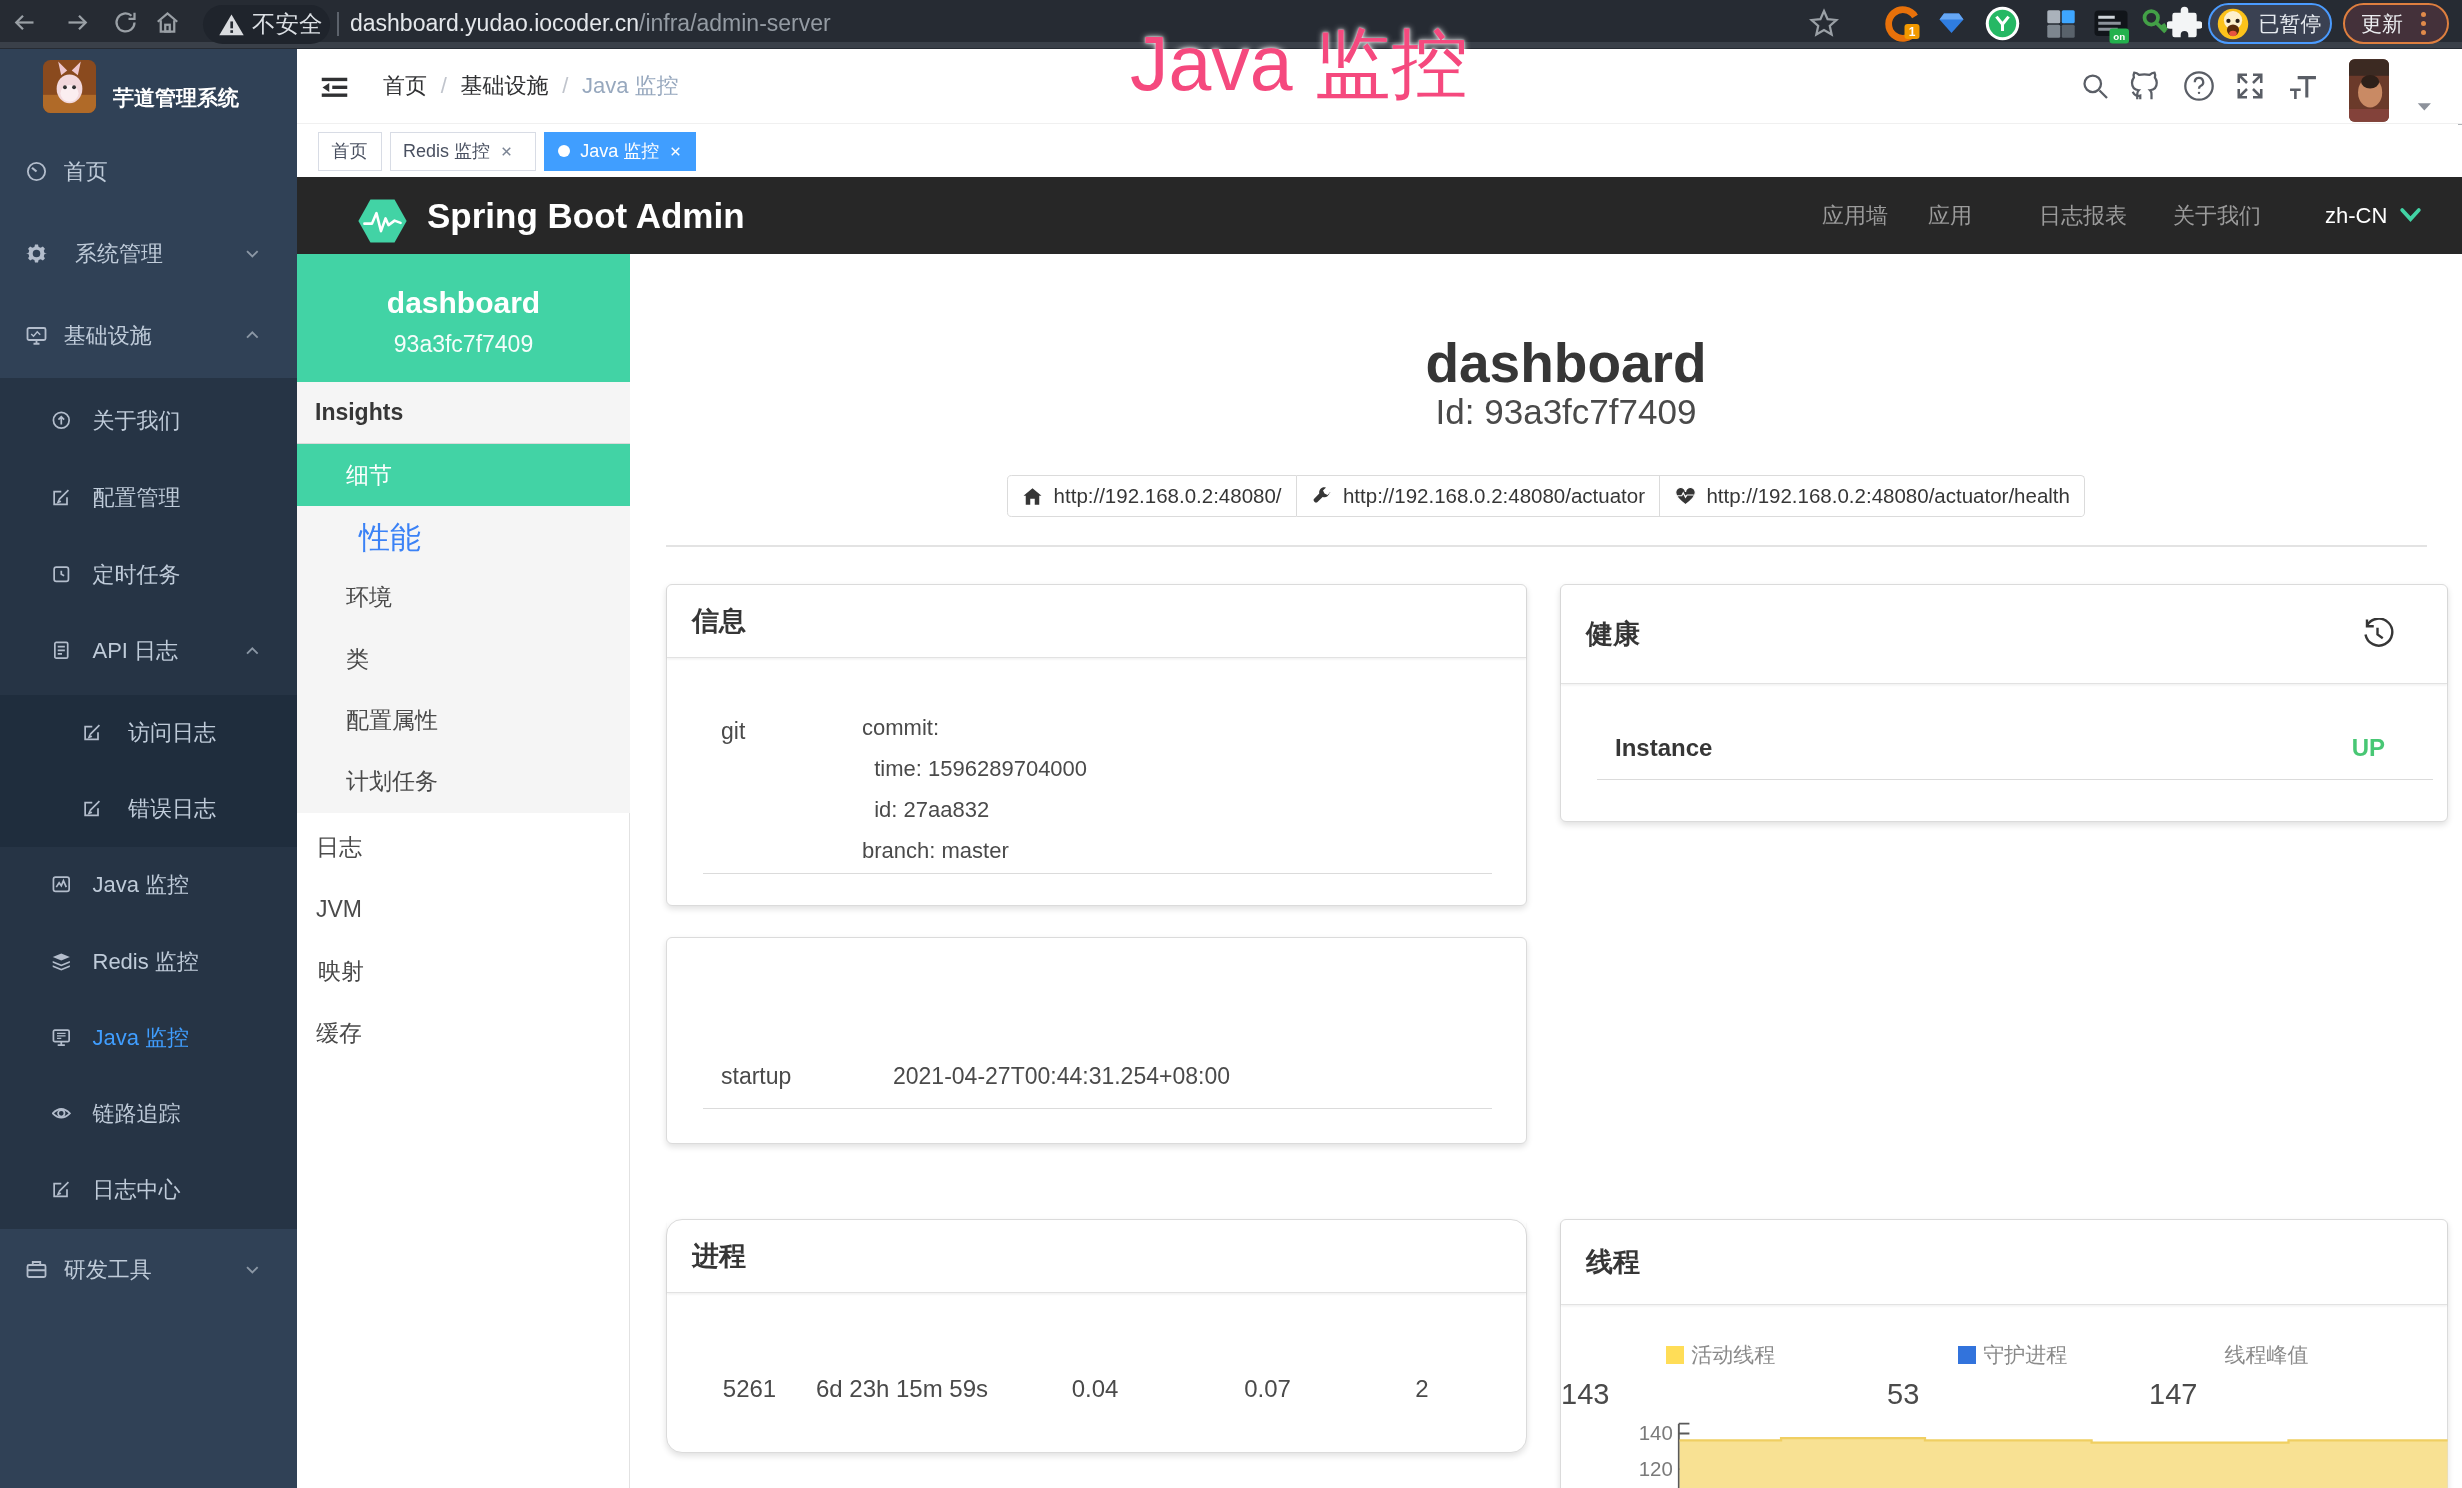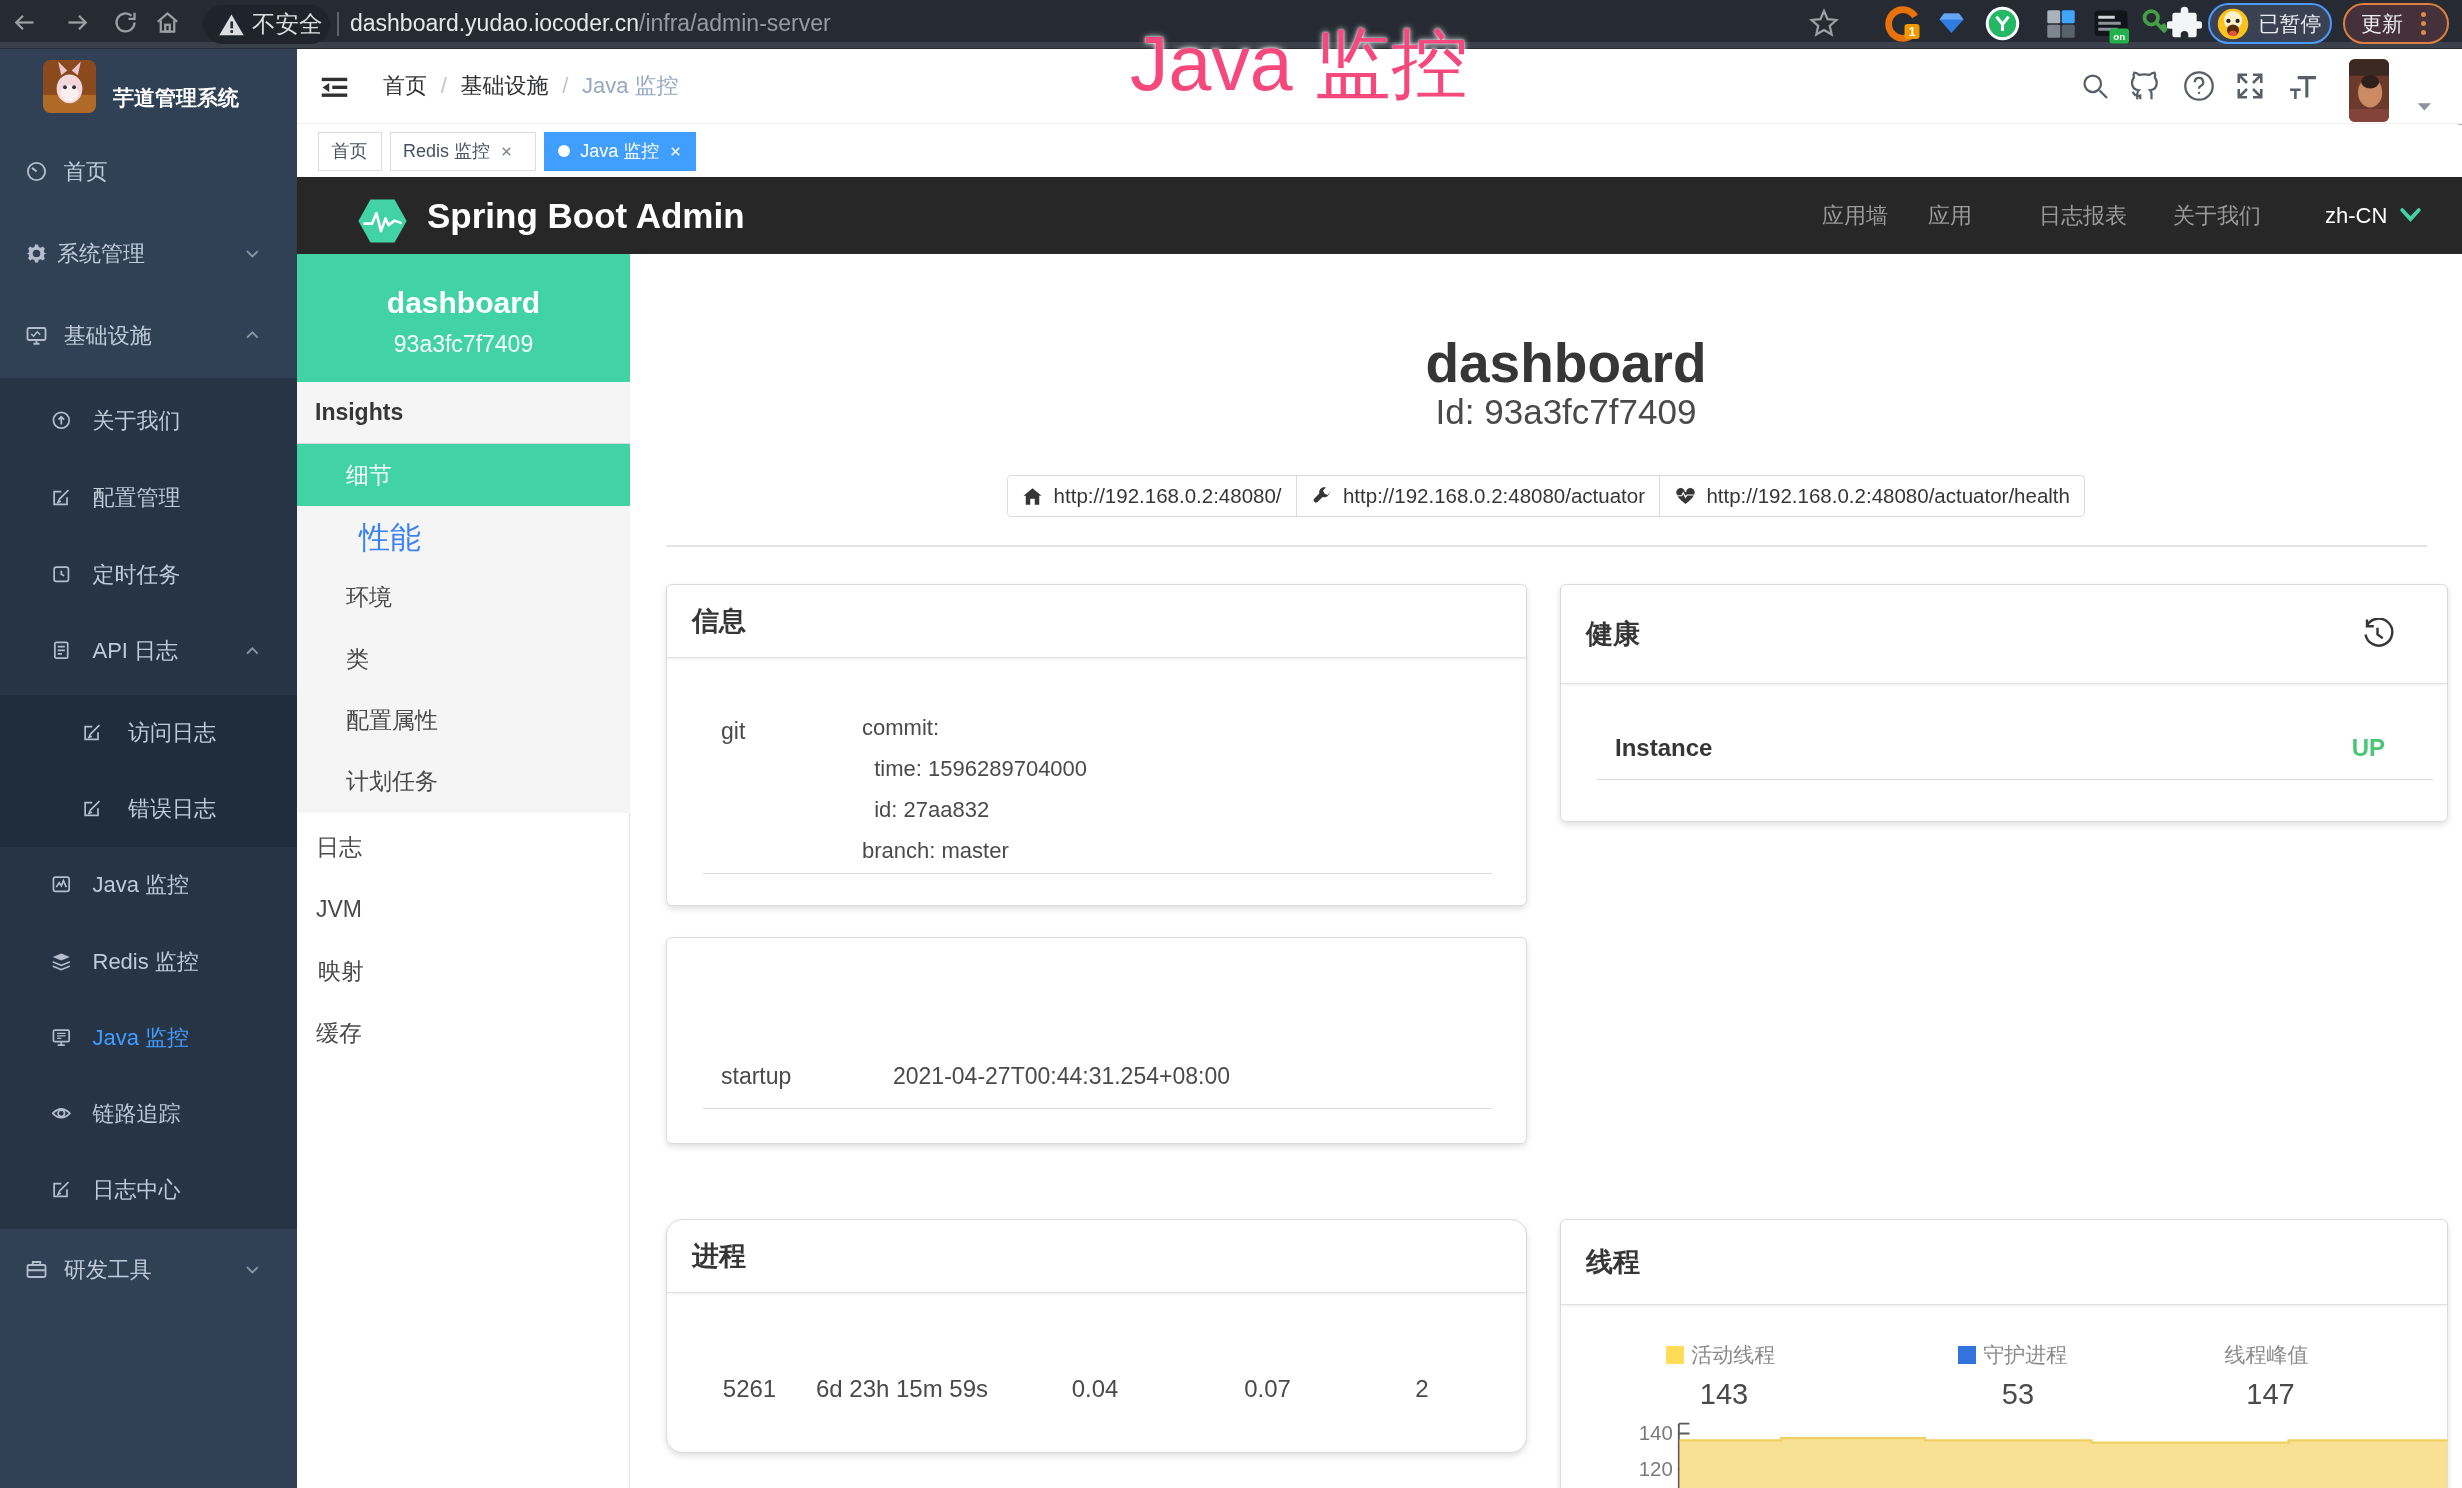--- a/index.html
+++ b/index.html
@@ -113,21 +113,21 @@
         <circle cx="14" cy="14" r="11.5"></circle>
         <path d="M14 14 L8 9" stroke-width="3"></path>
       </svg>
     <span style="margin-left:16.7px">首页</span>
   </div>
   <div class="a vctr" style="left:0;top:162px;width:297px;height:85px;color:#bfcbd9;font-size:22px">
     <svg style="margin-left:26px" width="21" height="21" viewBox="0 0 28 28" fill="none" stroke="#b3bdcc" stroke-width="2.4">
         <path d="M12 2 h4 l0.8 3.2 l2.8 1.1 l2.9-1.5 l2.7 2.7 l-1.5 2.9 l1.1 2.8 L28 14 v0 l-3.2 0.8 l-1.1 2.8 l1.5 2.9 l-2.7 2.7 l-2.9-1.5 l-2.8 1.1 L16 26 h-4 l-0.8-3.2 l-2.8-1.1 l-2.9 1.5 l-2.7-2.7 l1.5-2.9 l-1.1-2.8 L0 14 l3.2-0.8 l1.1-2.8 L2.8 7.5 L5.5 4.8 l2.9 1.5 l2.8-1.1 Z" fill="#b3bdcc" stroke="none"></path>
         <circle cx="14" cy="14" r="5" fill="#304156" stroke="none"></circle>
       </svg>
-    <span style="margin-left:10px">系统管理</span>
+    <span style="margin-left:28px">系统管理</span>
       <svg style="position:absolute;right:36px" width="16.7" height="16.7" viewBox="0 0 22 22" fill="none" stroke="#8b97a5" stroke-width="2.5">
         <path d="M4 8 L11 15 L18 8"></path>
       </svg>
   </div>
   <div class="a vctr" style="left:0;top:244px;width:297px;height:85px;color:#bfcbd9;font-size:22px">
     <svg style="margin-left:26px" width="21" height="21" viewBox="0 0 28 28" fill="none" stroke="#b3bdcc" stroke-width="2.4">
         <rect x="2" y="4" width="24" height="16" rx="2"></rect>
         <path d="M10 25 H18 M14 20 V25"></path>
         <path d="M7 12 l3 3 l5 -6 l4 4" stroke-width="2"></path>
       </svg>
@@ -379,21 +379,21 @@
         <div style="width:138px">2</div>
     </div>
   </div>
   <div class="a" style="left:930px;top:965px;width:888px;height:524px;border:0.8px solid #dbdbdb;border-radius:6px 6px 0 0;box-shadow:0 3px 6px rgba(10,10,10,0.12);background:#fff">
     <div style="height:85px;border-bottom:0.8px solid #e2e2e2;box-shadow:0 1.5px 2.3px rgba(10,10,10,0.06);display:flex;align-items:center;padding-left:25px;font-size:27px;font-weight:bold;color:#363636">线程</div>
     <div style="position:absolute;left:0px;top:121px;width:888px;display:flex;text-align:center;font-size:21px;color:#8a8a8a">
       <div style="width:319px"><span style="display:inline-block;width:18px;height:18px;background:#ffdd57;vertical-align:-2.3px;margin-right:7.6px"></span>活动线程</div>
       <div style="width:265px"><span style="display:inline-block;width:18px;height:18px;background:#3273dc;vertical-align:-2.3px;margin-right:7.6px"></span>守护进程</div>
       <div style="width:243px">线程峰值</div>
     </div>
-    <div style="position:absolute;left:0px;top:158px;width:888px;display:flex;text-align:center;font-size:29px;color:#4a4a4a">
+    <div style="position:absolute;left:0px;top:158px;width:888px;display:flex;text-align:left;font-size:29px;color:#4a4a4a">
       <div style="width:326px">143</div>
         <div style="width:262px">53</div>
         <div style="width:243px">147</div>
     </div>
     <svg style="position:absolute;left:0;top:190px" width="887" height="334" viewBox="0 0 1170 441">
       <text x="147" y="40" font-size="27" fill="#7a7a7a" text-anchor="end">140</text>
       <text x="147" y="87" font-size="27" fill="#7a7a7a" text-anchor="end">120</text>
       <text x="147" y="134" font-size="27" fill="#7a7a7a" text-anchor="end">100</text>
       <path d="M155 18 h14 M155 18 v423" stroke="#5a5a5a" stroke-width="2.5" fill="none"></path>
       <path d="M155 31 h14 M155 78 h14 M155 125 h14 M155 172 h14" stroke="#5a5a5a" stroke-width="2.5" fill="none"></path>

